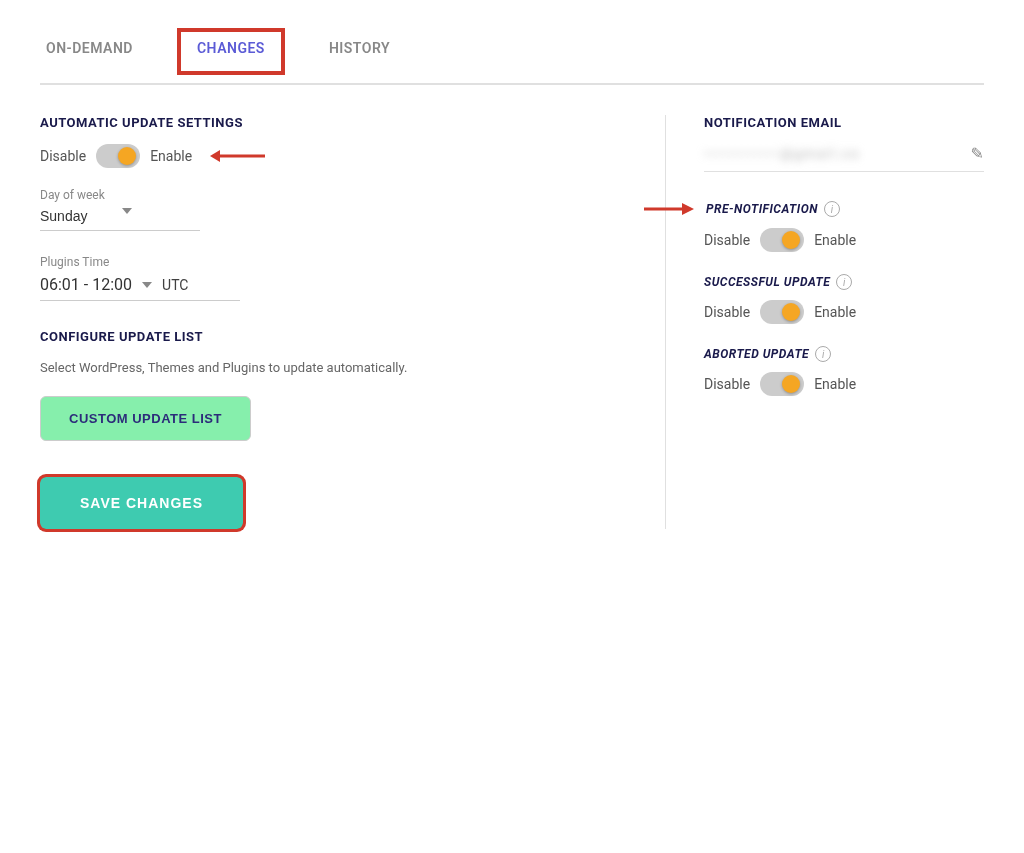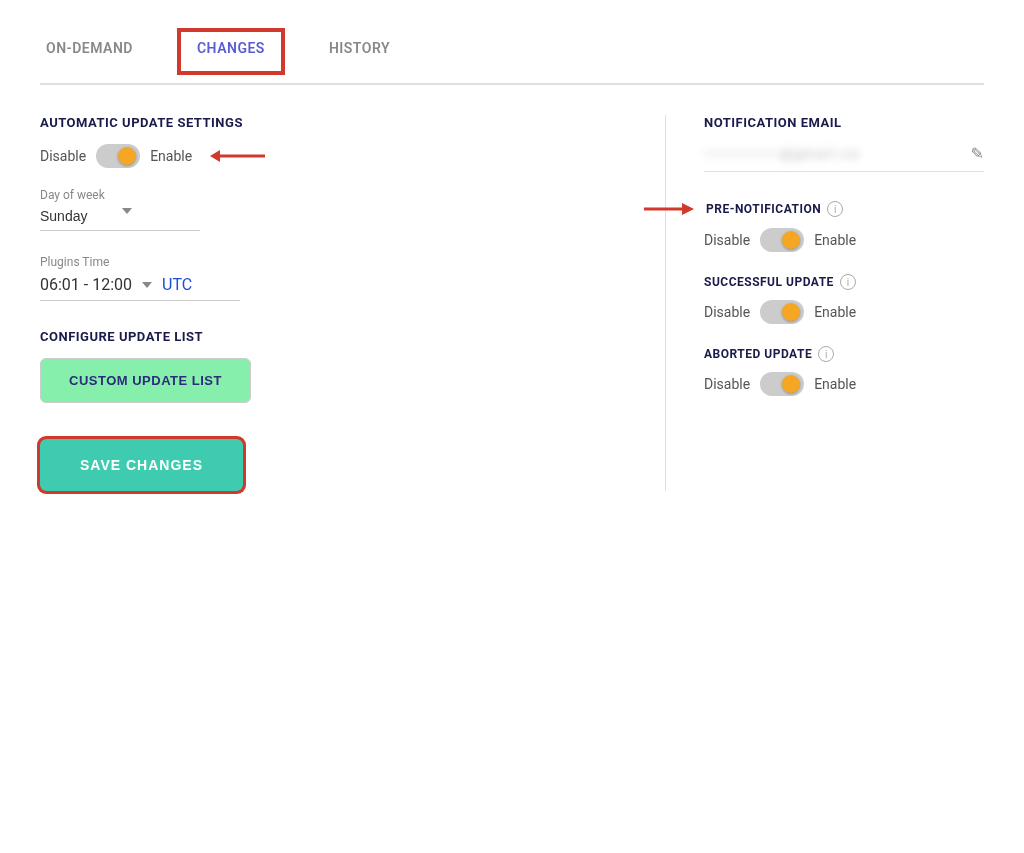--- a/index.html
+++ b/index.html
@@ -148,22 +148,22 @@
       border-bottom: 1px solid #ccc;
       padding-bottom: 6px;
       margin-bottom: 28px;
       width: 200px;
     }
     .time-value {
       font-size: 16px;
       color: #333;
     }
     .time-utc {
-      font-size: 16px;
-      color: #1d4ed8;
+      font-size: 14px;
+      color: #404040;
     }
 
     
     .configure-desc {
       font-size: 13px;
       color: #666;
       margin-bottom: 18px;
       line-height: 1.5;
     }
 
@@ -227,20 +227,21 @@
     }
 
     .notification-row {
       margin-bottom: 22px;
     }
     .notification-title-row {
       display: flex;
       align-items: center;
       gap: 6px;
       margin-bottom: 10px;
+      font-style: italic;
     }
     .section-title-sm {
       font-size: 12px;
       font-weight: 700;
       color: #1a1a4b;
       letter-spacing: 0.5px;
       text-transform: uppercase;
     }
     .info-icon {
       width: 16px;
@@ -307,20 +308,21 @@
       <div class="field-label">Plugins Time</div>
       <div class="time-wrap">
         <span class="time-value">06:01 - 12:00</span>
         <div class="chevron-down"></div>
         <span class="time-utc">UTC</span>
       </div>
     </div>
 
     
     <div class="section-title">CONFIGURE UPDATE LIST</div>
+    <p class="configure-desc">Select WordPress, Themes and Plugins to update automatically.</p>
     <button class="custom-update-btn">CUSTOM UPDATE LIST</button>
 
     
     <div class="save-section">
       <button class="save-btn">SAVE CHANGES</button>
     </div>
 
   </div>
 
   <div class="divider"></div>

